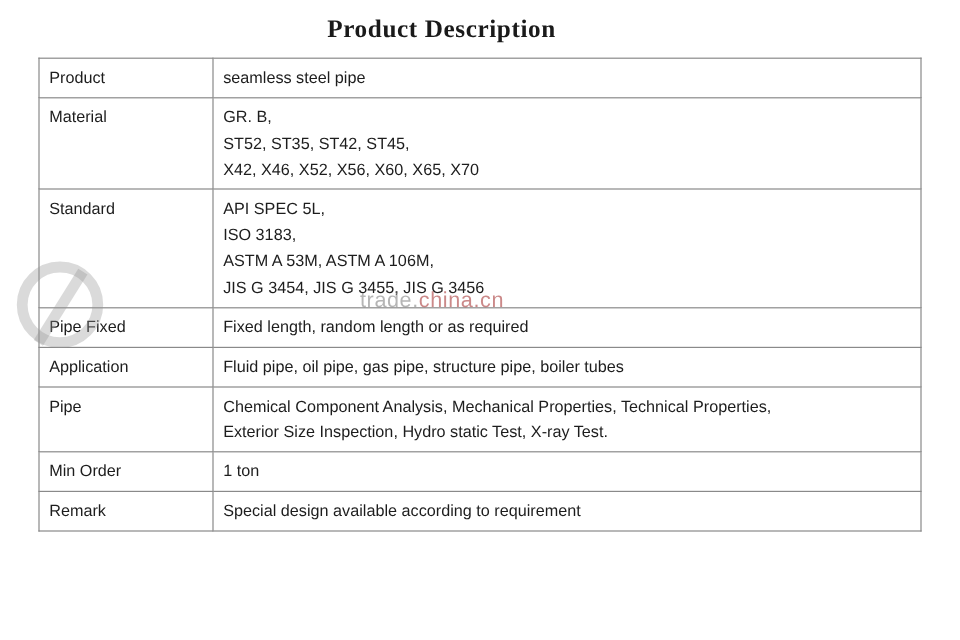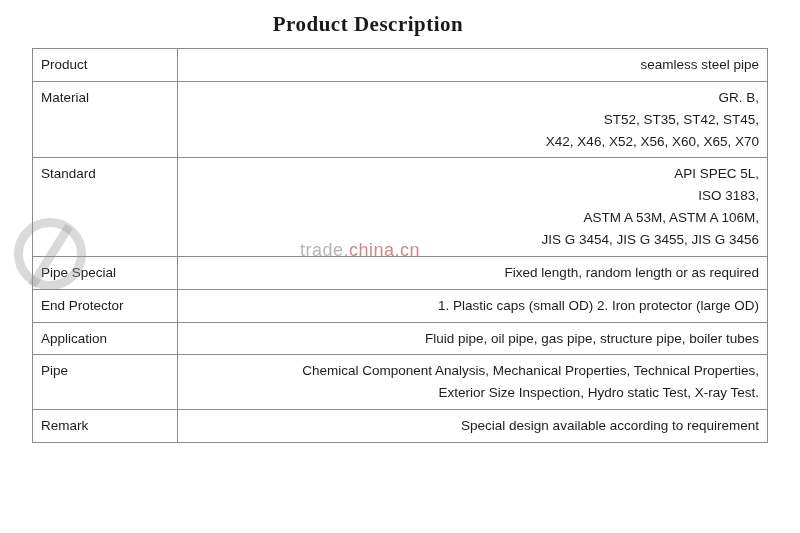--- a/index.html
+++ b/index.html
@@ -49,21 +49,20 @@
     padding: 5px 8px 5px 8px;
     line-height: 1.62;
     margin-top: 15px;
   }
   table.spec td.label {
     width: 128px;
   }
   .cellline {
     display: block;
     white-space: pre;
-    text-align: right;
   }
   .watermark {
     position: absolute;
     left: 0;
     top: 0;
     width: 800px;
     height: 533px;
     pointer-events: none;
   }
   .wm-text {
@@ -128,42 +127,42 @@
           <tr>
             <td class="label">Standard</td>
             <td class="value">
               <span class="cellline">API SPEC 5L,</span>
               <span class="cellline">ISO 3183,</span>
               <span class="cellline">ASTM A 53M, ASTM A 106M,</span>
               <span class="cellline">JIS G 3454, JIS G 3455, JIS G 3456</span>
             </td>
           </tr>
           <tr>
-            <td class="label">Pipe Special</td>
+            <td class="label">Pipe Fixed</td>
             <td class="value">
               <span class="cellline">Fixed length, random length or as required</span>
-            </td>
-          </tr>
-          <tr>
-            <td class="label">End Protector</td>
-            <td class="value">
-              <span class="cellline">1. Plastic caps (small OD) 2. Iron protector (large OD)</span>
             </td>
           </tr>
           <tr>
             <td class="label">Application</td>
             <td class="value">
               <span class="cellline">Fluid pipe, oil pipe, gas pipe, structure pipe, boiler tubes</span>
             </td>
           </tr>
           <tr>
             <td class="label">Pipe</td>
             <td class="value">
               <span class="cellline">Chemical Component Analysis, Mechanical Properties, Technical Properties,</span>
               <span class="cellline">Exterior Size Inspection, Hydro static Test, X-ray Test.</span>
+            </td>
+          </tr>
+          <tr>
+            <td class="label">Min Order</td>
+            <td class="value">
+              <span class="cellline">1 ton</span>
             </td>
           </tr>
           <tr>
             <td class="label">Remark</td>
             <td class="value">
               <span class="cellline">Special design available according to requirement</span>
             </td>
           </tr>
         </tbody>
     </table>

